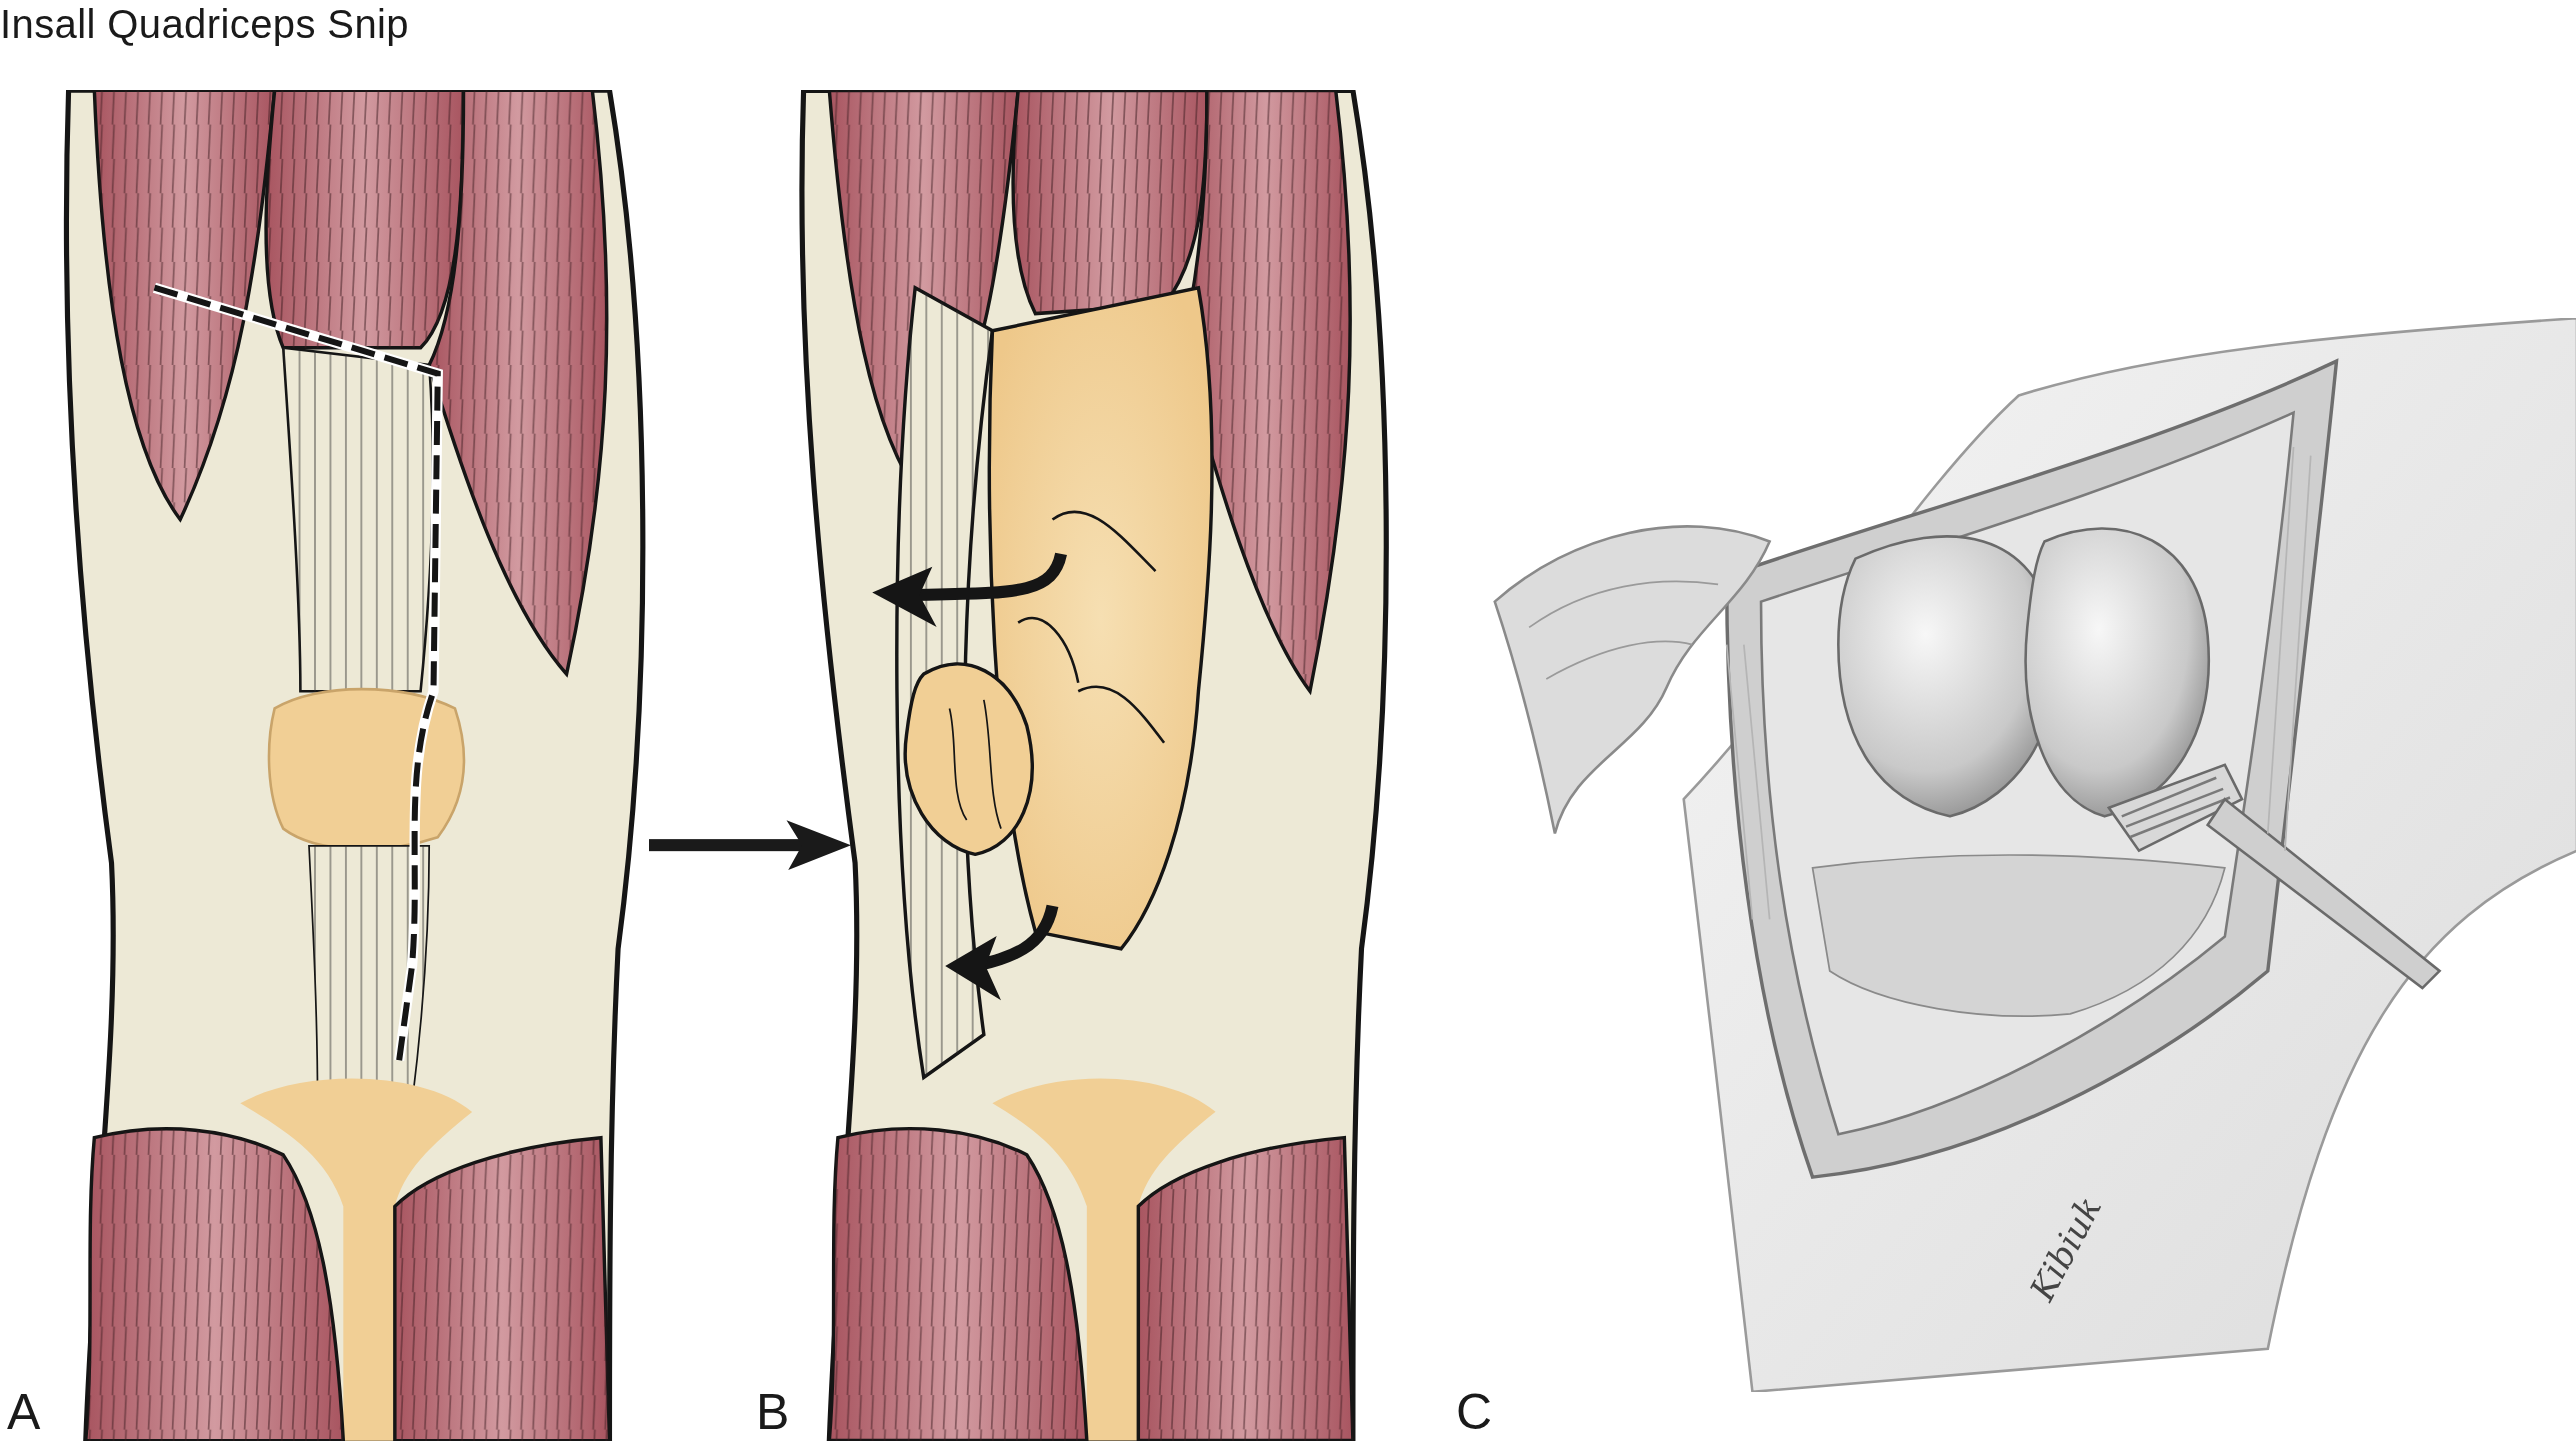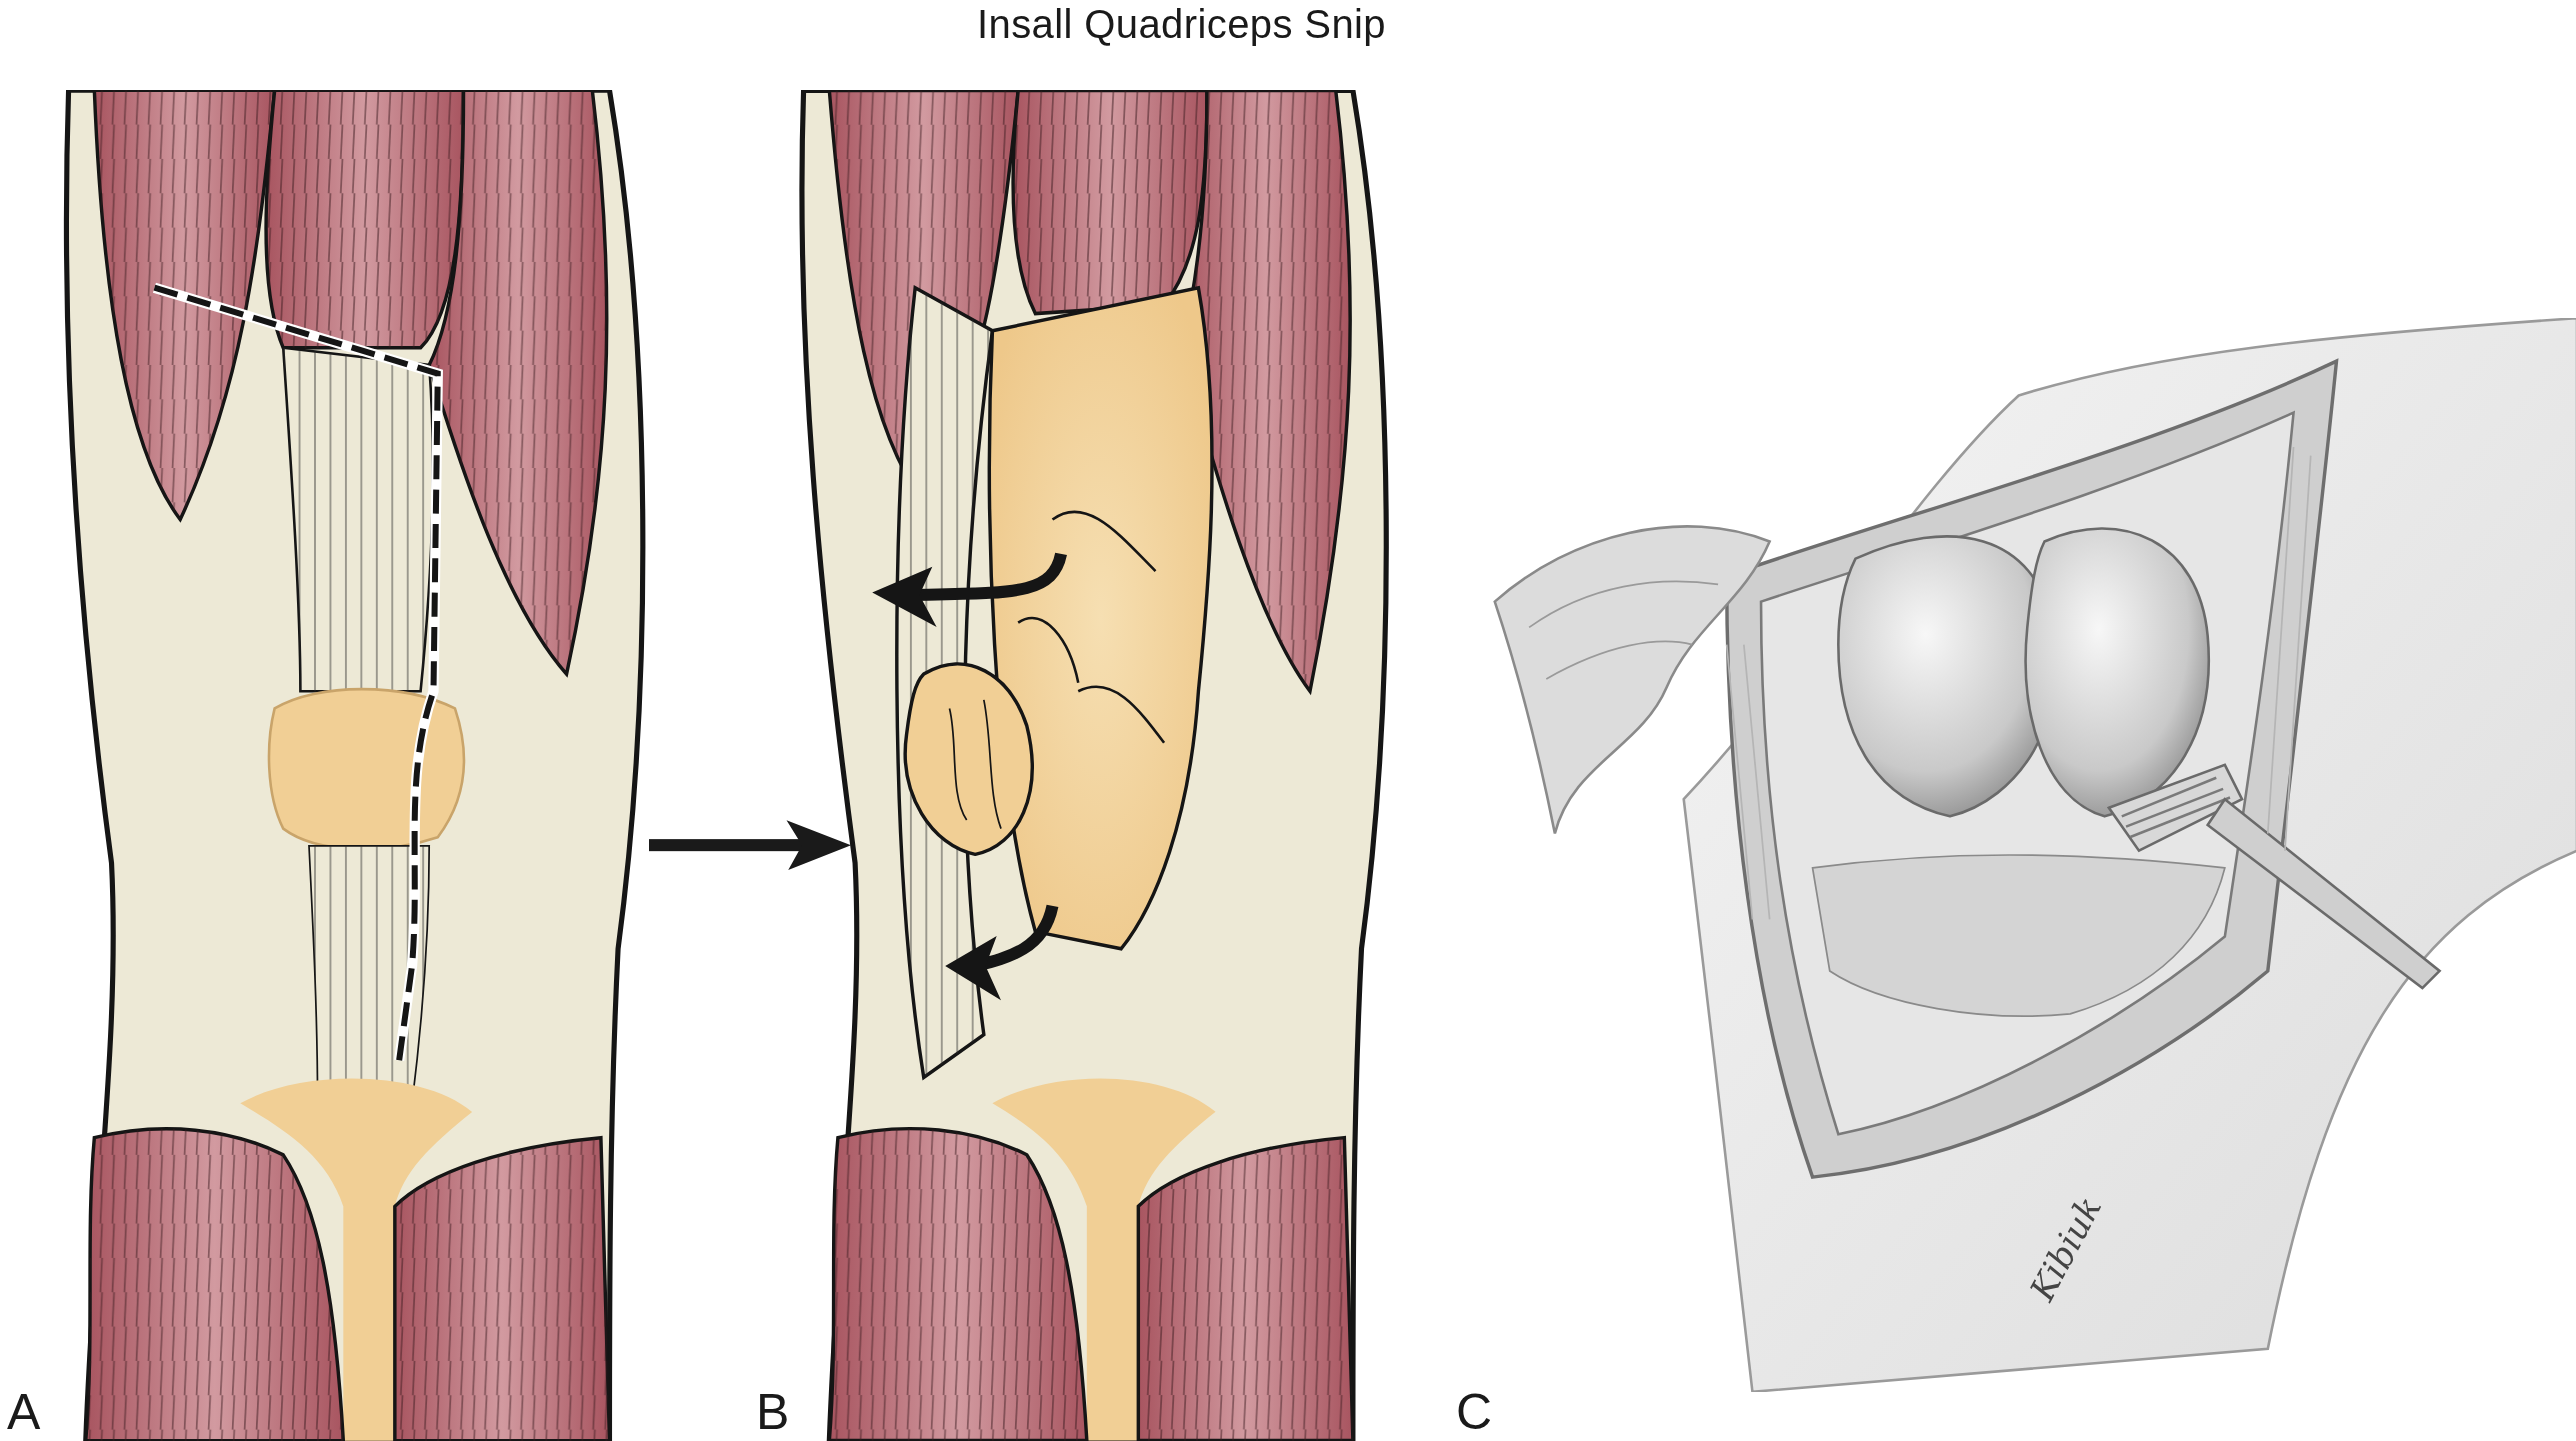--- a/index.html
+++ b/index.html
@@ -1,19 +1,19 @@
 <!DOCTYPE html>
 <html style="font-size:13.7px"><head>
   <meta charset="utf-8">
   <style>
     html, body { margin: 0; padding: 0; background: #ffffff; }
     body { width: 2576px; height: 1441px; position: relative; overflow: hidden;
            font-family: "Liberation Sans", sans-serif; color: #1a1a1a; }
-    .title { position: absolute; left: 0; width: 1374px; top: 1.7px; text-align: right;
-             font-size: 40px; letter-spacing: 0.4px; font-weight: 400; margin-left: 12px; }
+    .title { position: absolute; left: 0; width: 1374px; top: 1.7px; text-align: left;
+             font-size: 40px; letter-spacing: 0.4px; font-weight: 400; }
     .panel-label { position: absolute; font-size: 50px; font-weight: 400; line-height: 1; }
     .panel { position: absolute; }
     svg { display: block; }
     .signature { position: absolute; left: 2057px; top: 1267px; font-family: "DejaVu Serif", serif;
                  font-style: italic; font-size: 34px; color: #444; transform: rotate(-62deg);
                  transform-origin: left bottom; }
   </style>
 </head>
 <body>
 

